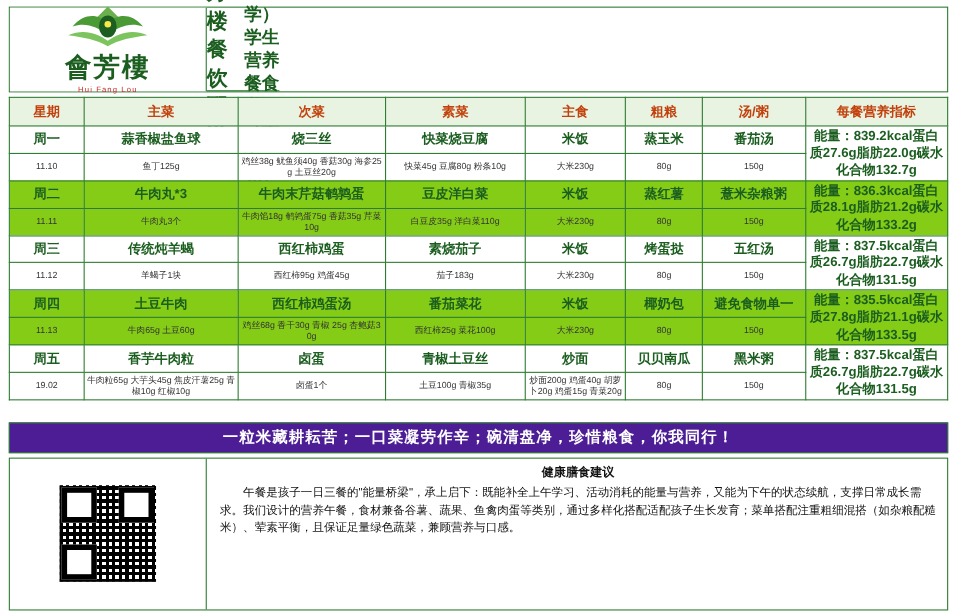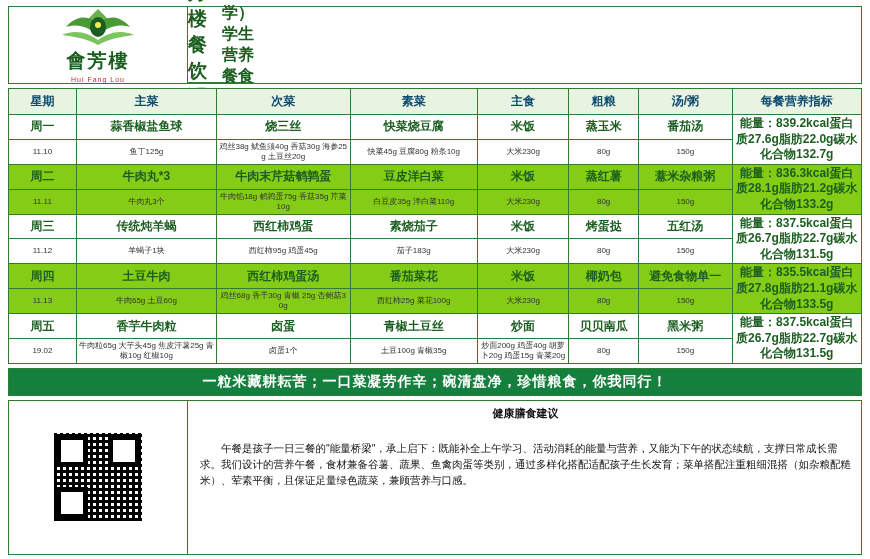--- a/index.html
+++ b/index.html
@@ -28,21 +28,21 @@
     width:178px;
     border-right:1px solid #2e7d32;
     display:flex;align-items:center;justify-content:center;
     background:#ffffff;
   }
   .logo-wrap{display:flex;flex-direction:column;align-items:center;justify-content:center;}
   .logo-mark{position:relative;width:84px;height:40px;}
   .logo-mark svg{display:block;}
   .logo-text{
     font-family:"Liberation Serif","DejaVu Serif",serif;
-    font-size:19px;font-weight:bold;color:#1b5e20;letter-spacing:2px;
+    font-size:24px;font-weight:bold;color:#1b5e20;letter-spacing:2px;
     margin-top:1px;
   }
   .logo-sub{
     font-size:7px;color:#c62828;letter-spacing:1px;margin-top:2px;
     font-family:"Liberation Sans",sans-serif;
   }
   .header-right{flex:1;display:flex;flex-direction:row;}
   .h-title{
     flex:0 0 34px;
     display:flex;align-items:center;justify-content:center;
@@ -72,21 +72,21 @@
   table.menu td,table.menu th{
     border:1px solid #2e7d32;
     text-align:center;
     vertical-align:middle;
     padding:1px 2px;
     box-sizing:border-box;
     word-break:break-all;
   }
   thead th{
     background:#e8f3e2;
-    color:#0c4a6e;
+    color:#c2410c;
     font-size:12px;
     font-weight:bold;
     height:26px;
   }
   .col-week{width:64px;}
   .col-main{width:132px;}
   .col-sec{width:126px;}
   .col-veg{width:120px;}
   .col-staple{width:86px;}
   .col-coarse{width:66px;}
@@ -97,23 +97,23 @@
   tr.row-detail td{height:24px;font-size:8px;color:#333;line-height:1.25;font-weight:normal;}
   td.weekday{font-size:12px;font-weight:bold;color:#1b5e20;}
   td.date{font-size:10px;color:#333;font-weight:normal;margin-left:17px;}
   td.nutri{
     font-size:8px;line-height:1.3;color:#111;text-align:left;padding:2px 3px;font-weight:normal;
   }
   .alt td{background:#84cc16;}
   .white td{background:#ffffff;}
   
   .banner{
-    margin-top:4px;
+    margin-top:20px;
     height:26px;
-    background:#15803d;
+    background:#4c1d95;
     border:1px solid #2e7d32;
     display:flex;align-items:center;justify-content:center;
     color:#ffffff;font-size:14px;font-weight:bold;letter-spacing:1px;
   }
   
   .bottom{
     margin-top:4px;
     flex:1;
     border:1px solid #2e7d32;
     display:flex;
@@ -144,21 +144,21 @@
   .qr span{bottom:2px;left:2px;display:block;}
   .advice{
     flex:1;
     padding:5px 10px 4px 12px;
     box-sizing:border-box;
     overflow:hidden;
   }
   .advice-title{
     text-align:center;
     font-size:11px;font-weight:bold;color:#111;
-    margin-bottom:19px;
+    margin-bottom:3px;
   }
   .advice p{
     margin:0 0 5px 0;
     font-size:10.5px;
     line-height:1.55;
     text-indent:2em;
     color:#111;
   }
 </style>
 </head>

